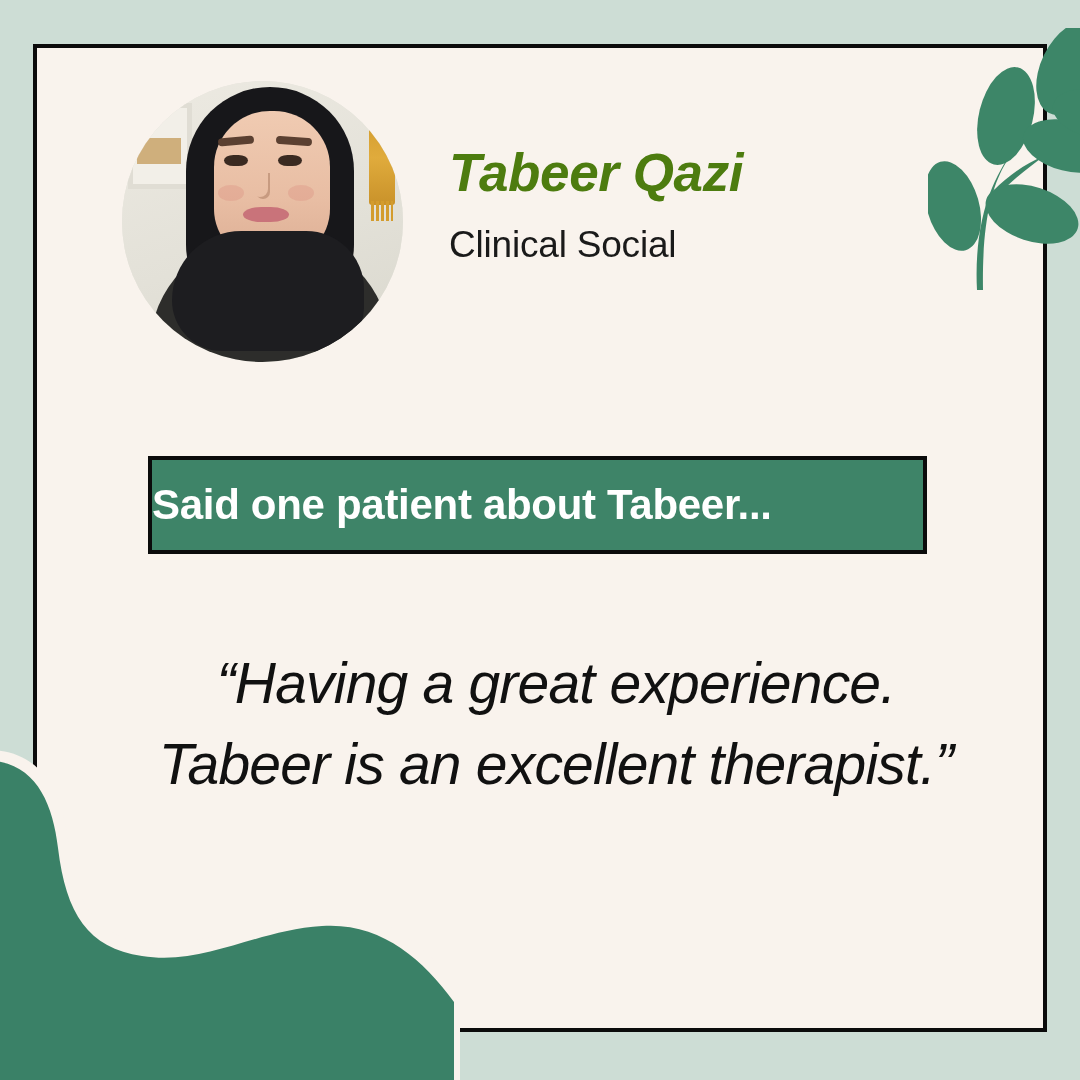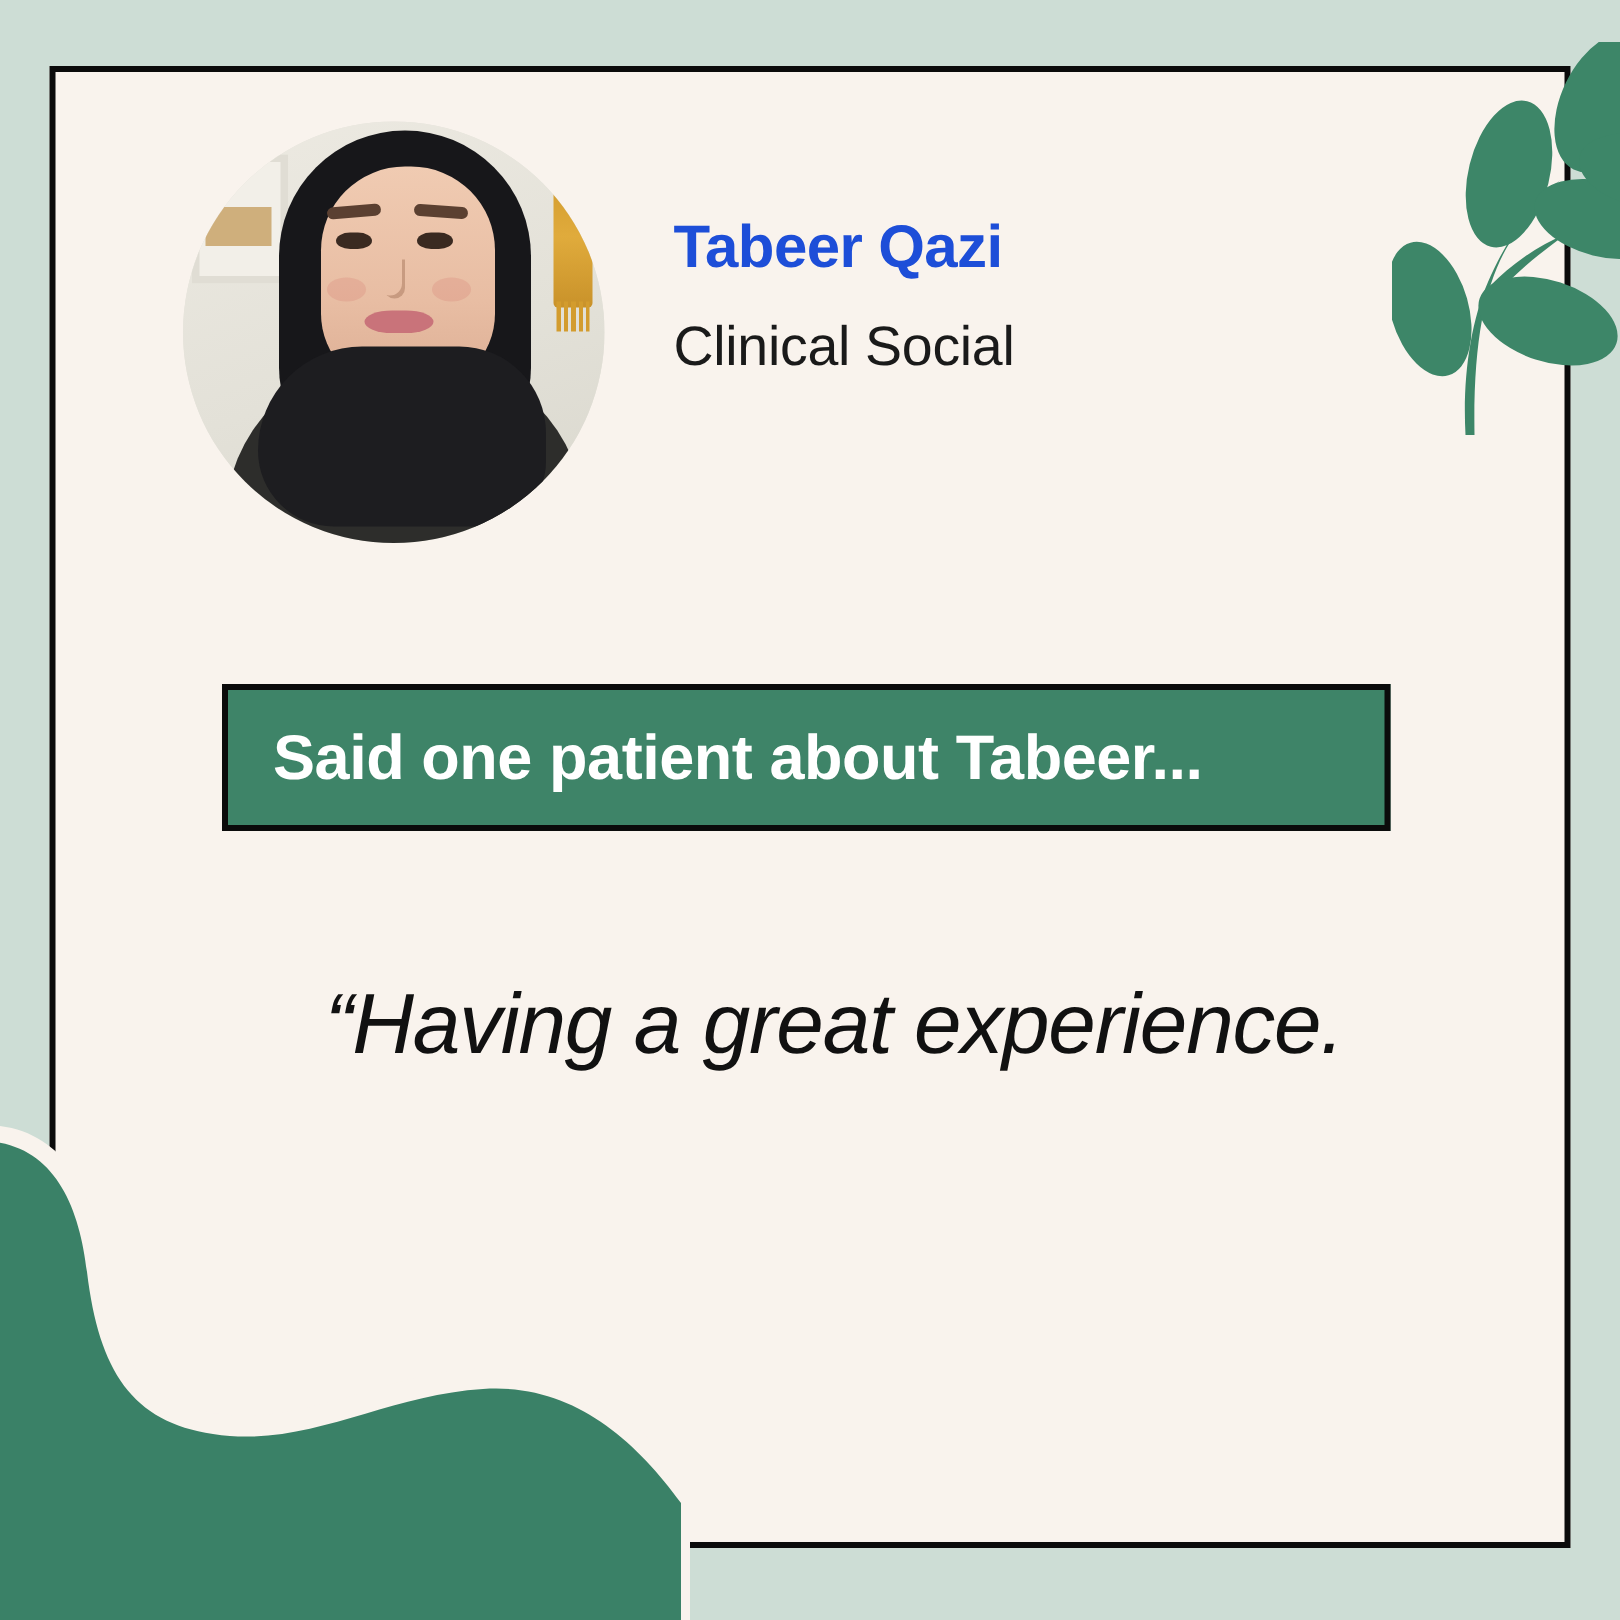--- a/index.html
+++ b/index.html
@@ -99,40 +99,41 @@
   #avatar .cheek {
     position:absolute; top:104px; width:26px; height:16px;
     background:rgba(216,130,118,.28); border-radius:50%;
   }
   #avatar .cheek.l{ left:96px; }
   #avatar .cheek.r{ left:166px; }
 
   
   #name-block { position:absolute; left:412px; top:96px; width:560px; }
   #person-name {
-    font-size:40px; font-weight:700; color:#1d4ed8; letter-spacing:-.4px;
+    font-size:53px; font-weight:700; color:#4d7c0f; letter-spacing:-.4px;
     line-height:1.08;
+    font-style:italic;
   }
   #person-title {
     margin-top:16px;
     font-size:37px; font-weight:400; color:#1a1a1a; line-height:1.5;
     letter-spacing:-.2px;
   }
 
   
   #banner {
     position:absolute; left:111px; top:408px;
     width:779px; height:98px;
     background:#3e8468;
     border:4px solid #0b0b0b;
     display:flex; align-items:center;
   }
   #banner-text {
     color:#ffffff; font-size:42px; font-weight:700;
-    padding-left:30px; letter-spacing:-.3px;
+    letter-spacing:-.3px;
   }
 
   
   #quote {
     position:absolute; left:0; top:595px; width:1006px;
     text-align:center;
     font-size:57px; font-style:italic; font-weight:400;
     color:#111; line-height:1.42; letter-spacing:-.8px;
   }
   #quote .qline { display:block; white-space:nowrap;padding-left:32px; }
@@ -180,20 +181,21 @@
       <div>Clinical Social</div>
     </div>
   </div>
 
   <div id="banner">
     <span id="banner-text">Said one patient about Tabeer...</span>
   </div>
 
   <div id="quote">
     <span class="qline">“Having a great experience.</span>
+    <span class="qline">Tabeer is an excellent therapist.”</span>
   </div>
 </div>
 
 <svg id="leaf-sprig" viewBox="0 0 160 270">
   <g fill="#3d8668">
 
     <path d="M49 262 C47 225 52 188 64 160 C76 132 92 110 112 92
              C100 104 86 120 76 138 C62 163 54 200 55 262 Z"></path>
     <path d="M66 162 C78 150 96 136 116 128 C100 140 84 152 72 166 Z"></path>
 

